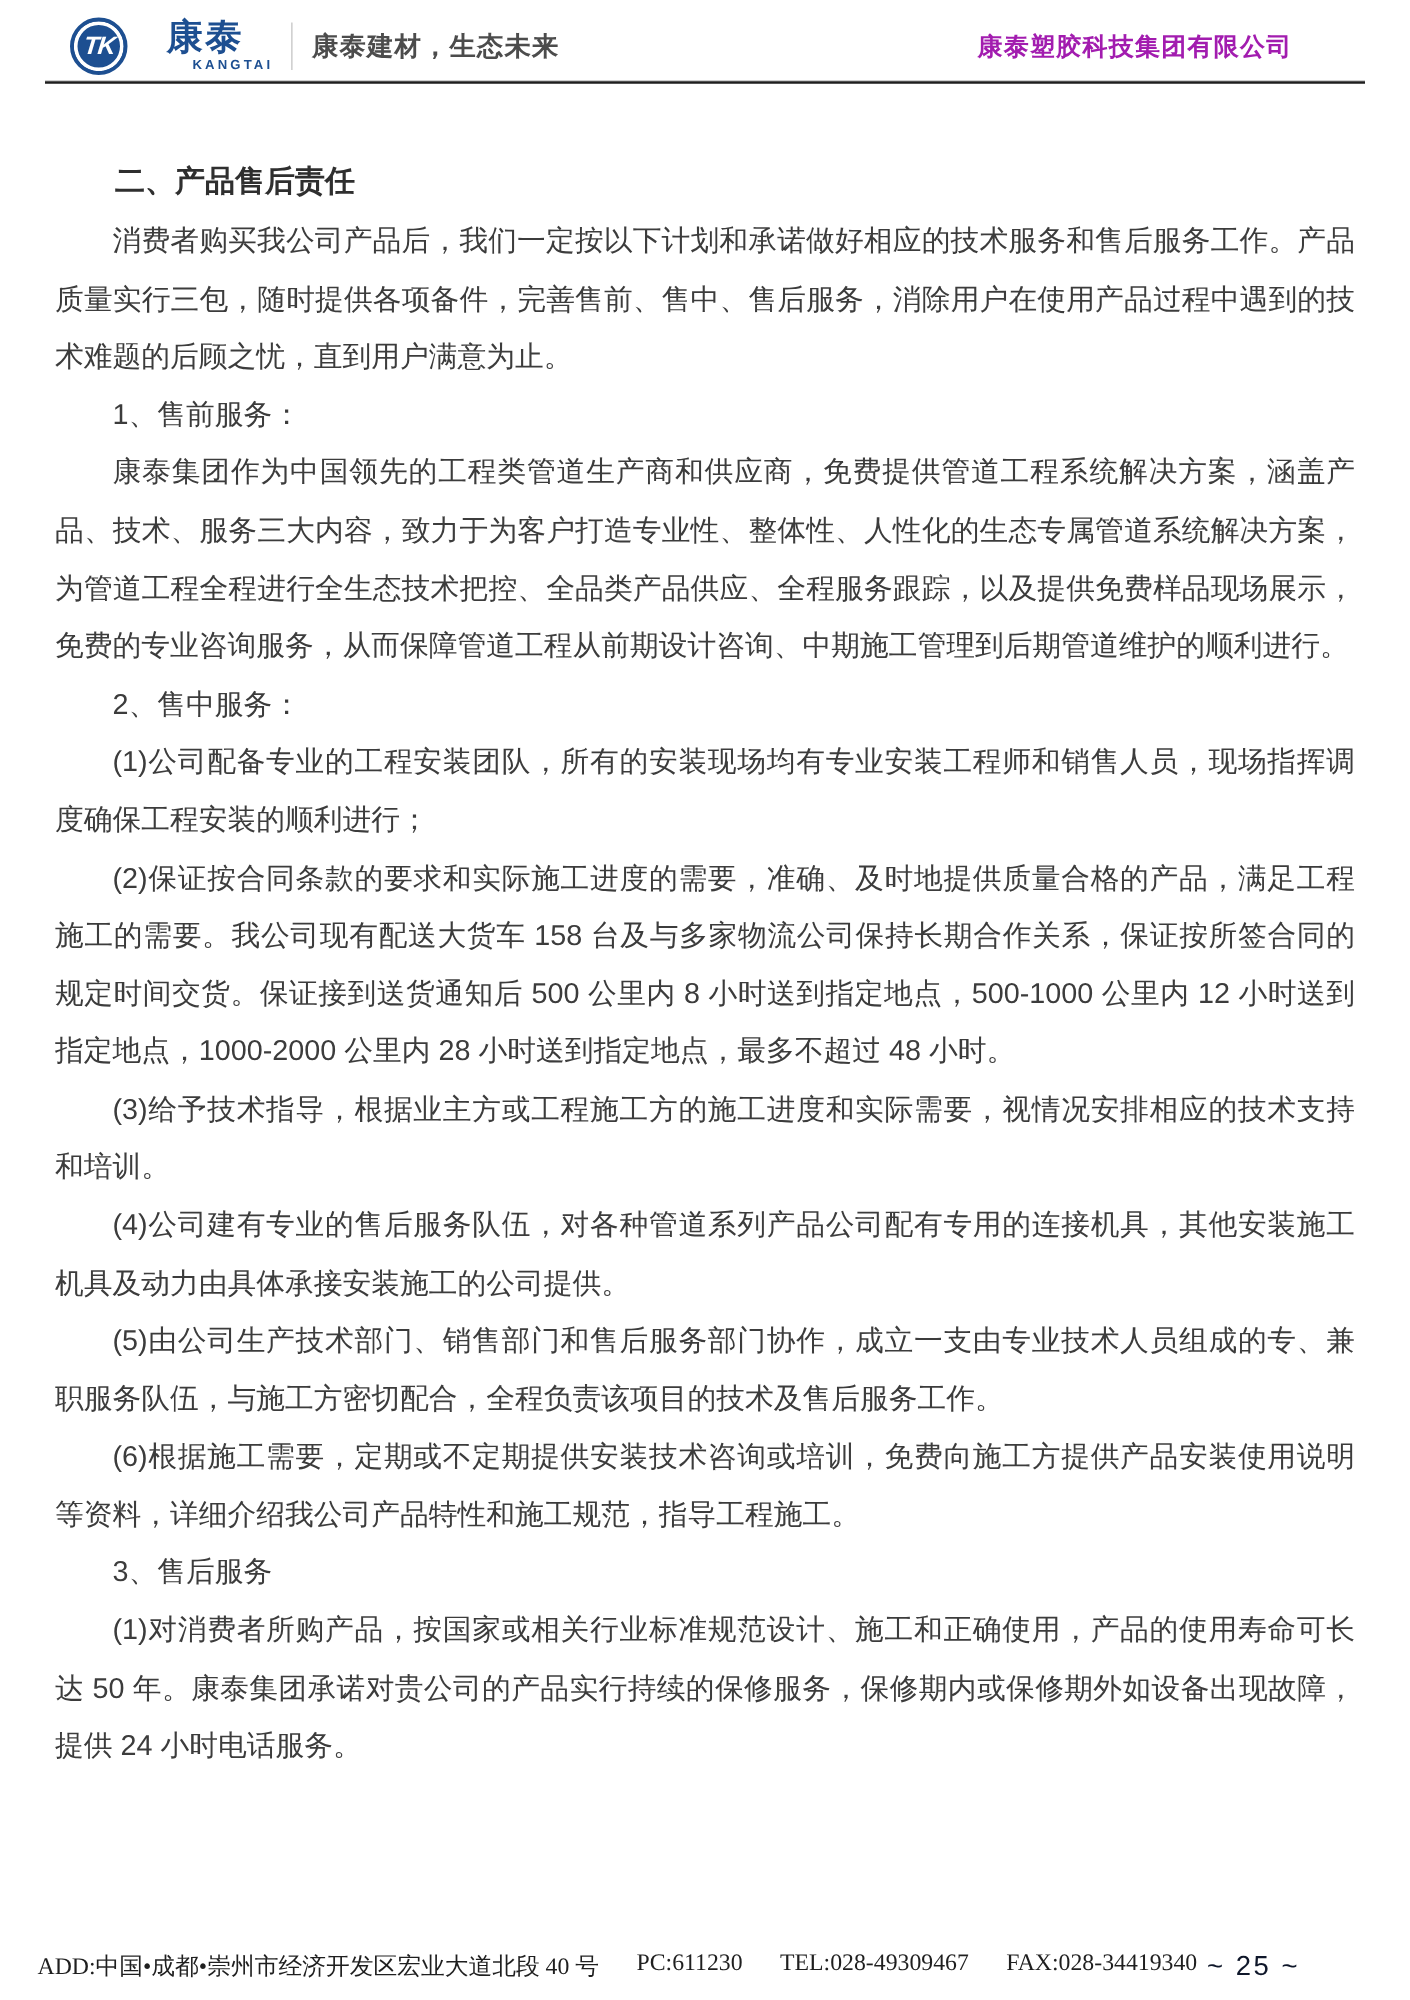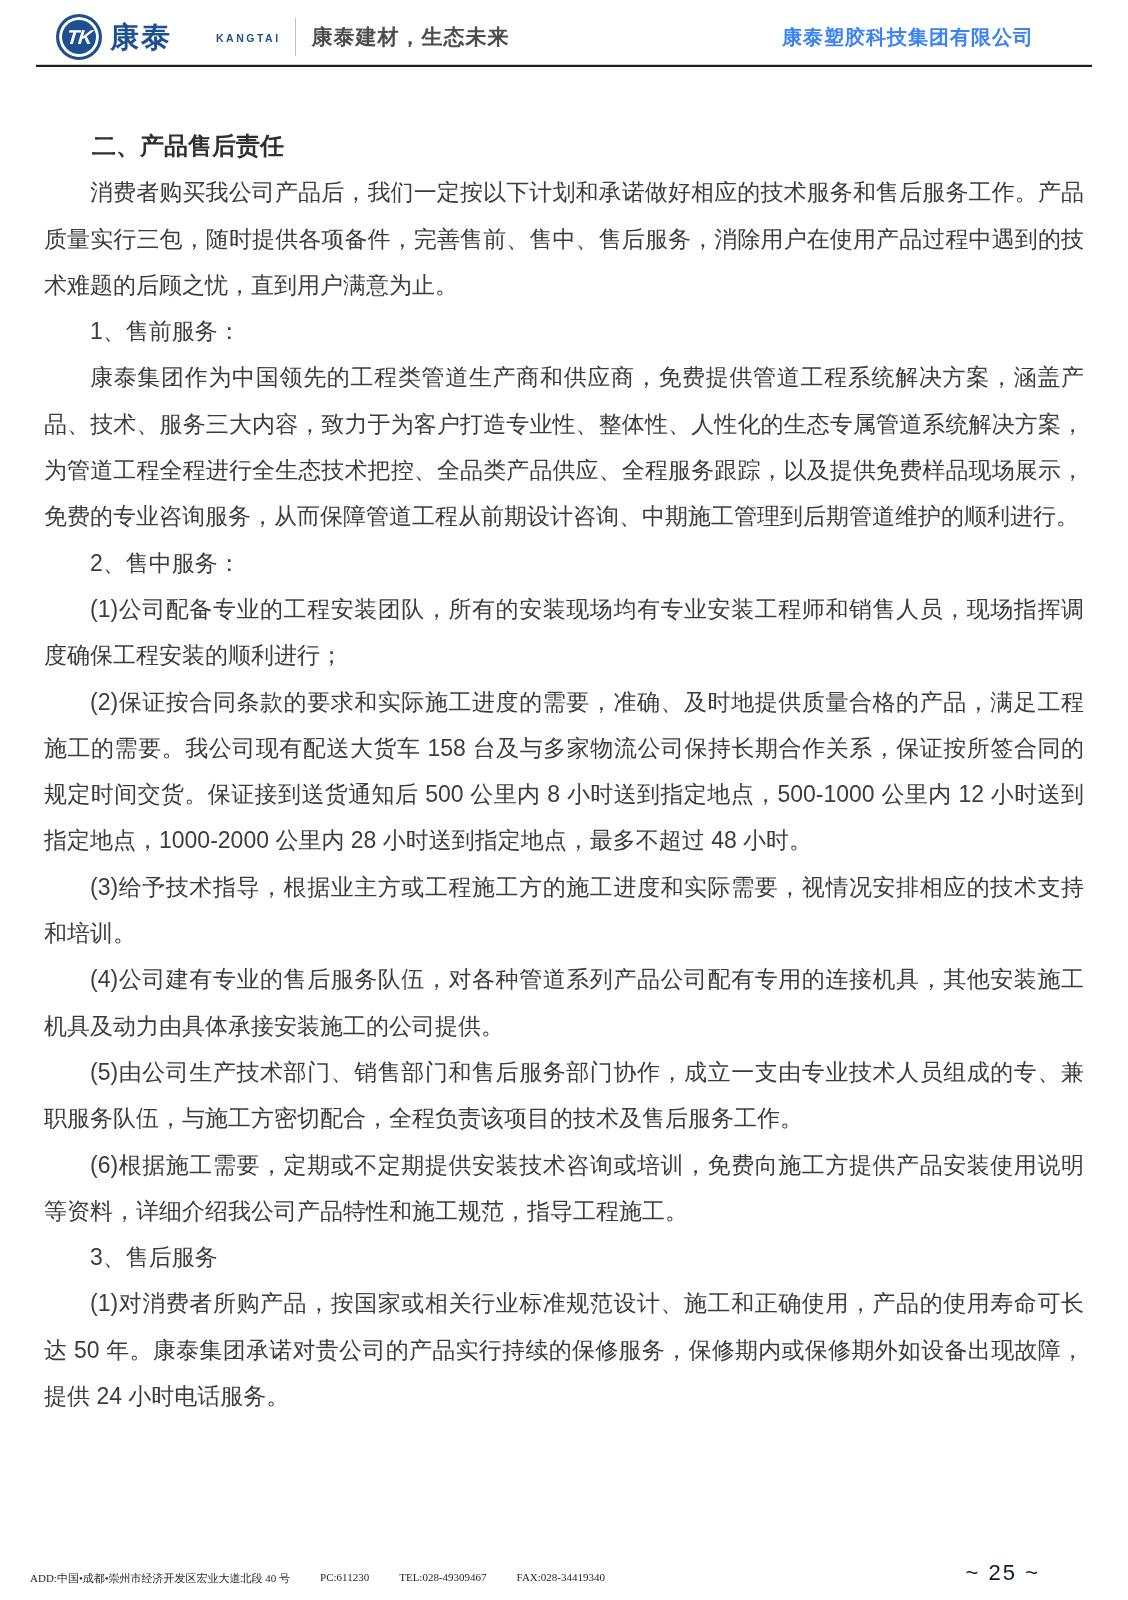--- a/index.html
+++ b/index.html
@@ -45,21 +45,21 @@
   .logo-circle span {
     color: #ffffff;
     font-weight: 700;
     font-style: italic;
     font-size: 20px;
     letter-spacing: -1px;
     transform: skewX(-6deg);
   }
   .logo-text {
     display: flex;
-    flex-direction: row;
+    flex-direction: column;
     align-items: center;
     line-height: 1;
   }
   .logo-cn {
     color: #1d4f91;
     font-weight: 800;
     font-size: 29px;
     letter-spacing: 2px;
     line-height: 1;
   }
@@ -80,21 +80,21 @@
   .tagline {
     font-size: 21px;
     font-weight: 700;
     color: #4c4c4c;
     letter-spacing: 1px;
   }
   .company {
     margin-left: auto;
     font-size: 20px;
     font-weight: 600;
-    color: #3b82f6;
+    color: #a21caf;
     letter-spacing: 1px;
     padding-right: 58px;
   }
   .header-rule {
     height: 0;
     margin: 0 36px;
     border-top: 1px solid #cfcfcf;
     border-bottom: 2.5px solid #1e1e1e;
   }
 
@@ -125,21 +125,21 @@
     position: absolute;
     left: 30px;
     right: 88px;
     bottom: 14px;
     display: flex;
     align-items: flex-end;
     justify-content: space-between;
   }
   .footer-info {
     font-family: "Liberation Serif", serif;
-    font-size: 11px;
+    font-size: 19px;
     color: #1f1f1f;
     display: flex;
     gap: 30px;
     white-space: nowrap;
   }
   .page-number {
     font-family: "Liberation Sans", sans-serif;
     font-size: 22px;
     color: #0f172a;
     letter-spacing: 2px;

